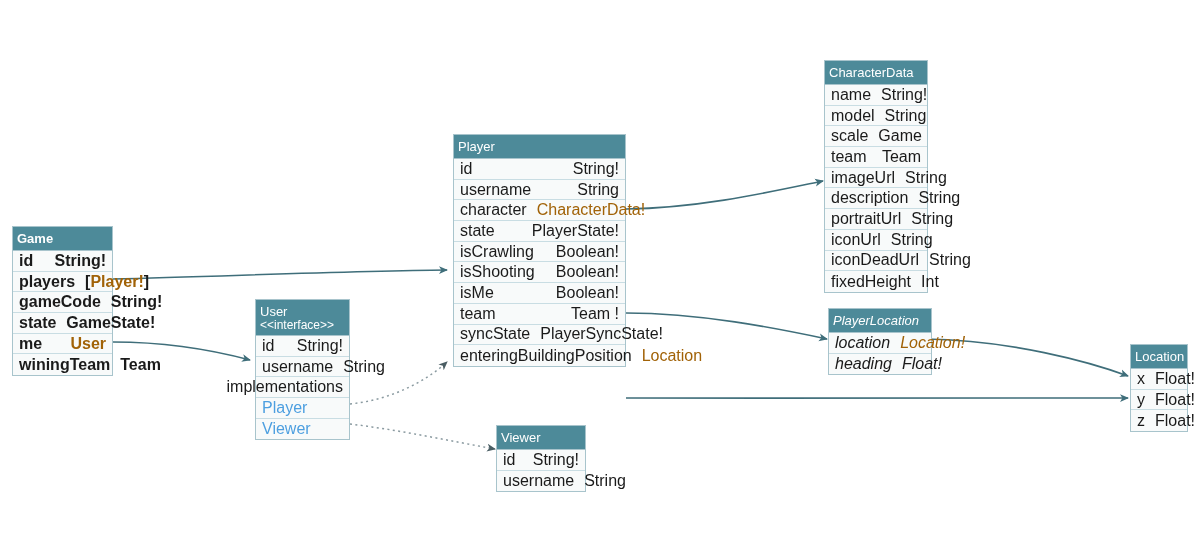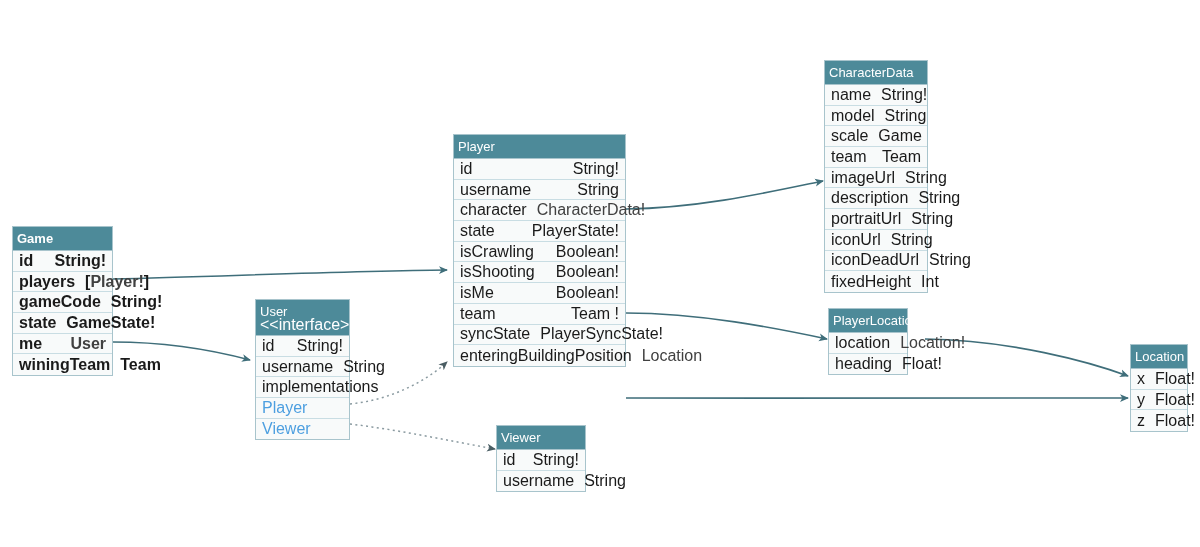--- a/index.html
+++ b/index.html
@@ -34,21 +34,21 @@
     color: #ffffff;
     text-align: left;
     font-size: 13px;
     line-height: 15px;
     padding: 4px 4px 4px 4px;
     box-sizing: border-box;
     border-bottom: 1px solid #A8C4CC;
   }
   .entity-header .stereotype {
     display: block;
-    font-size: 16px;
+    font-size: 12px;
     line-height: 12px;
   }
   .row {
     display: flex;
     align-items: center;
     justify-content: space-between;
     font-size: 16px;
     line-height: 14px;
     color: #1a1a1a;
     padding: 3px 6px;
@@ -62,31 +62,31 @@
     border-bottom: none;
   }
   .row .fname {
     text-align: left;
   }
   .row .ftype {
     text-align: right;
     margin-left: 10px;
   }
   .row.center {
-    justify-content: flex-start;
+    justify-content: flex-end;
   }
   .row.center .fname {
     text-align: center;
     margin: 0 auto;
   }
   .row.single .fname {
     color: #4D9FE0;
   }
   .type-link {
-    color: #404040;
+    color: #a16207;
   }
   .type-plain {
     color: #1a1a1a;
   }
 </style>
 </head>
 <body>
 
 <div id="canvas">
 
@@ -262,21 +262,21 @@
     <div class="row">
       <span class="fname">iconDeadUrl</span>
       <span class="ftype type-plain">String</span>
     </div>
     <div class="row">
       <span class="fname">fixedHeight</span>
       <span class="ftype type-plain">Int</span>
     </div>
   </div>
 
-  <div class="entity" style="left:828px; top:308px; width:80px;">
+  <div class="entity" style="left:828px; top:308px; width:104px;font-style:italic;">
     <div class="entity-header">PlayerLocation</div>
     <div class="row">
       <span class="fname">location</span>
       <span class="ftype type-link">Location!</span>
     </div>
     <div class="row">
       <span class="fname">heading</span>
       <span class="ftype type-plain">Float!</span>
     </div>
   </div>

